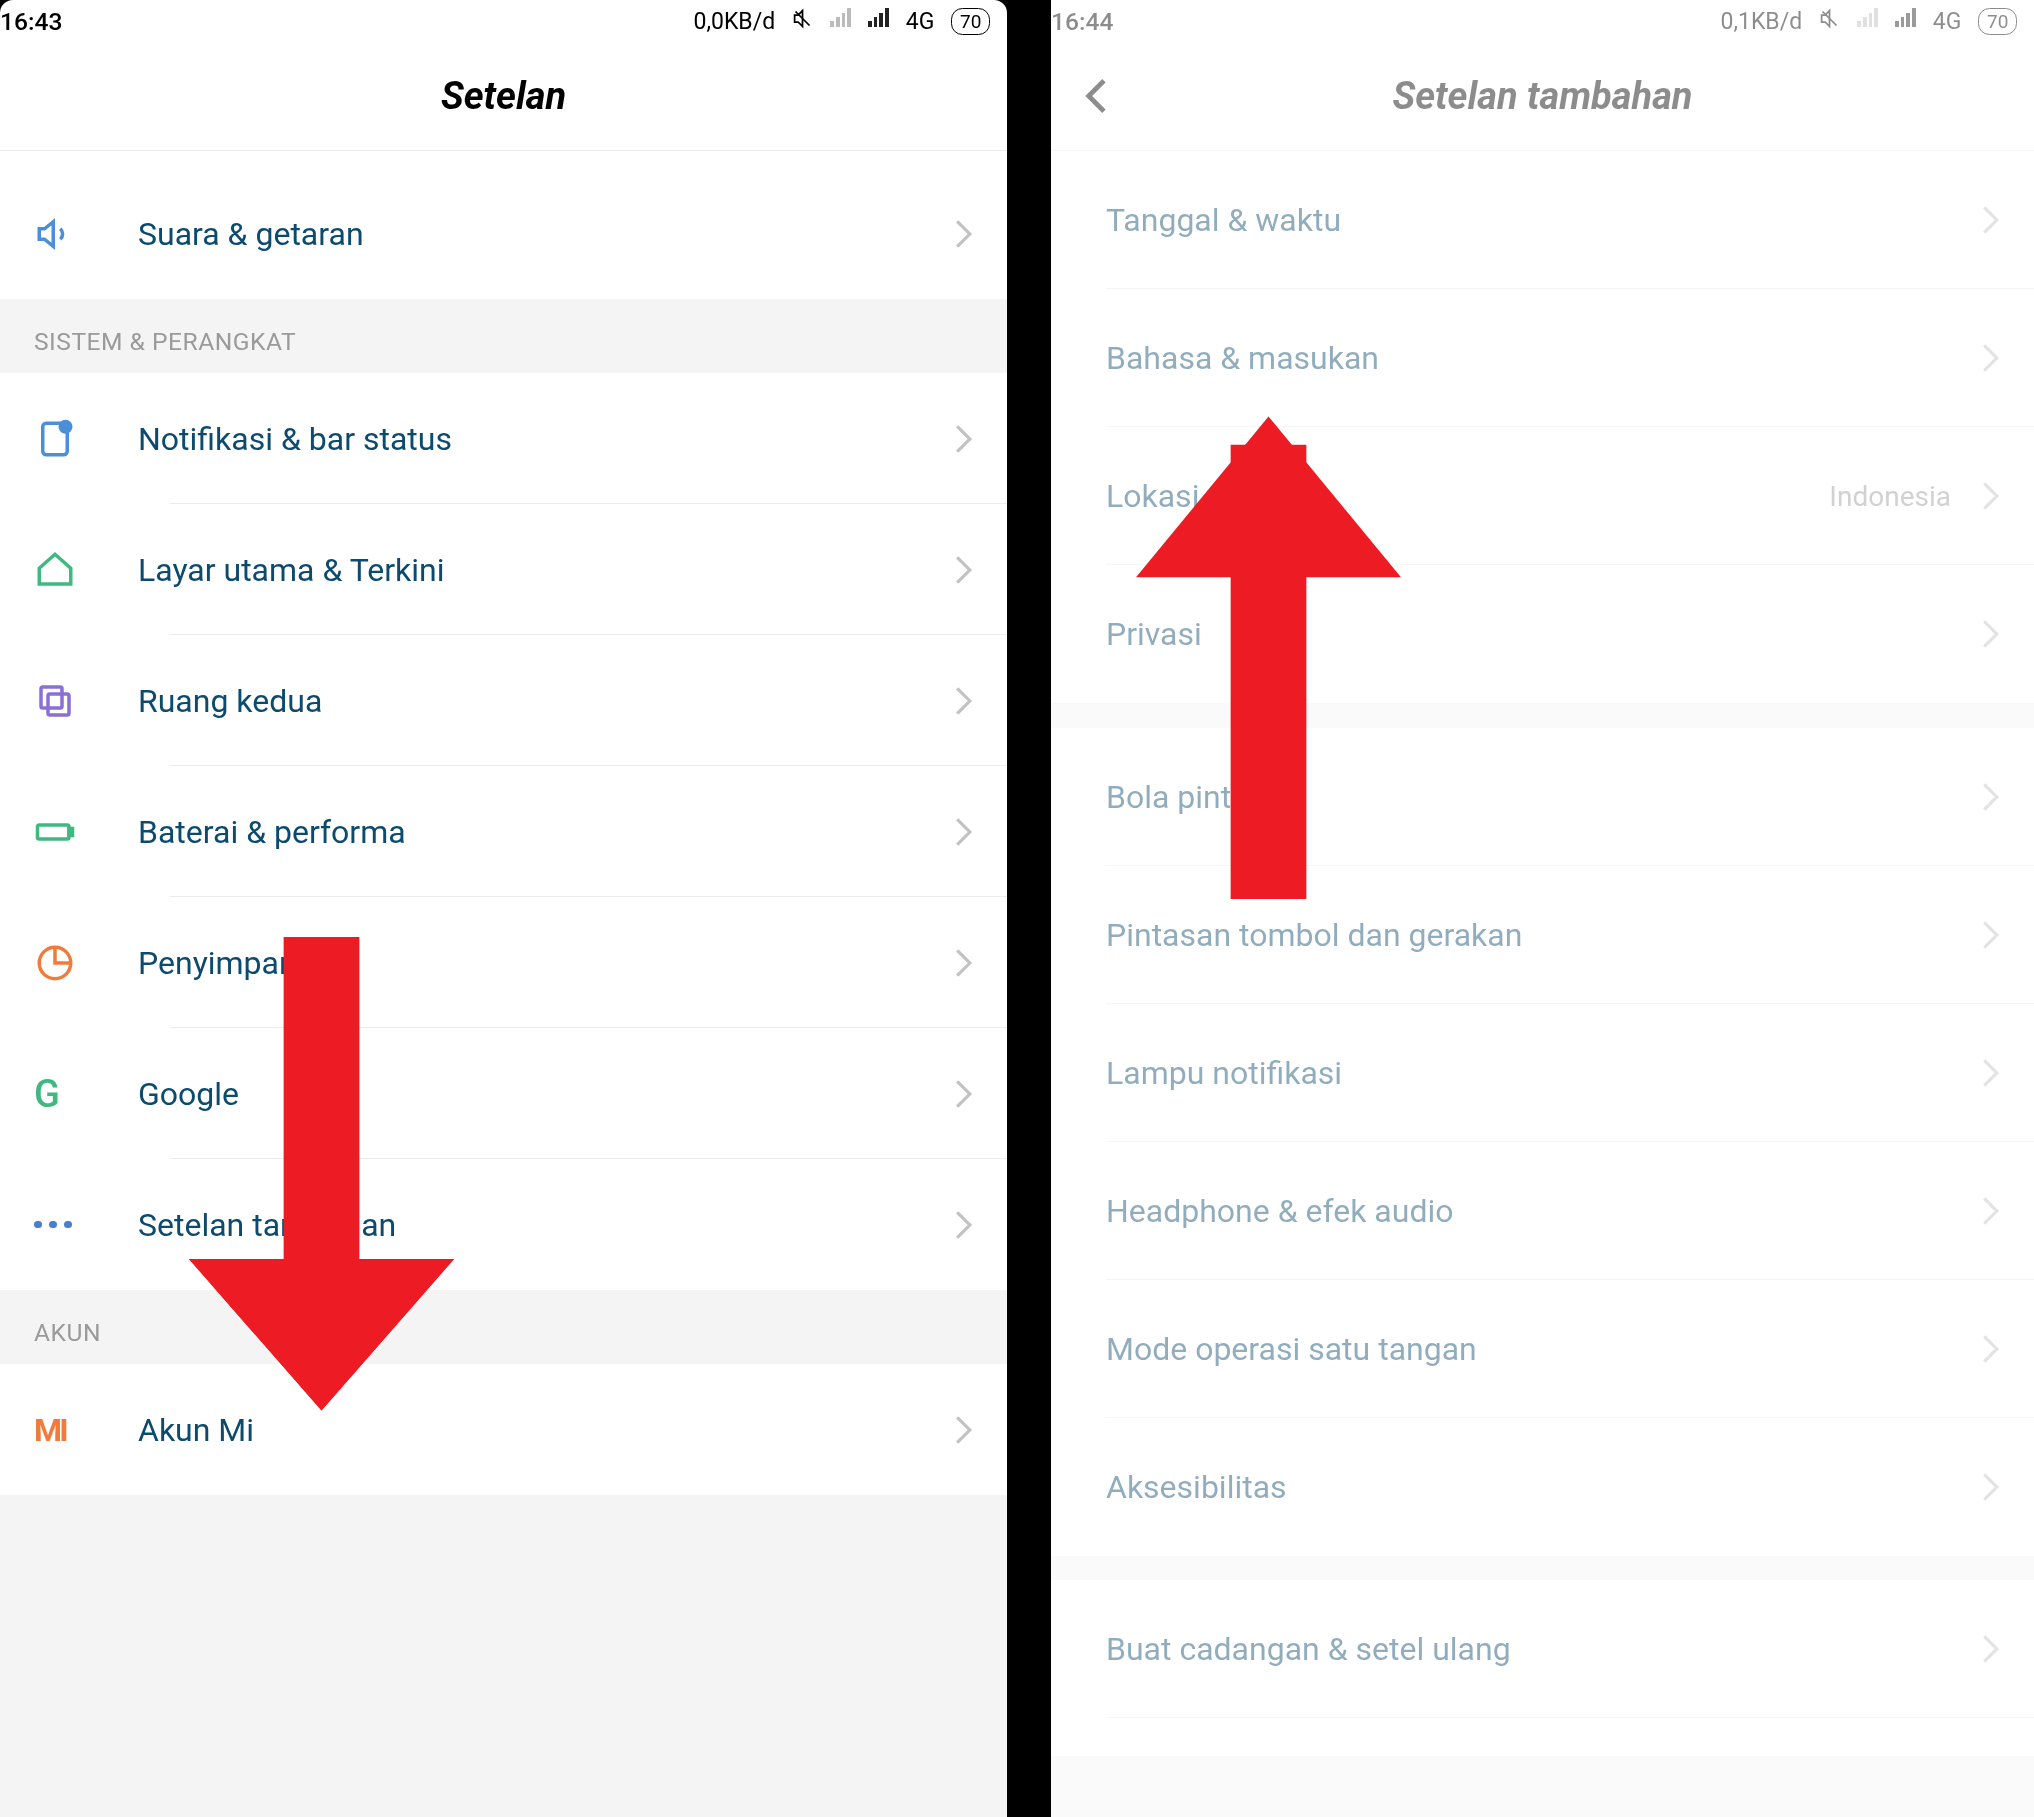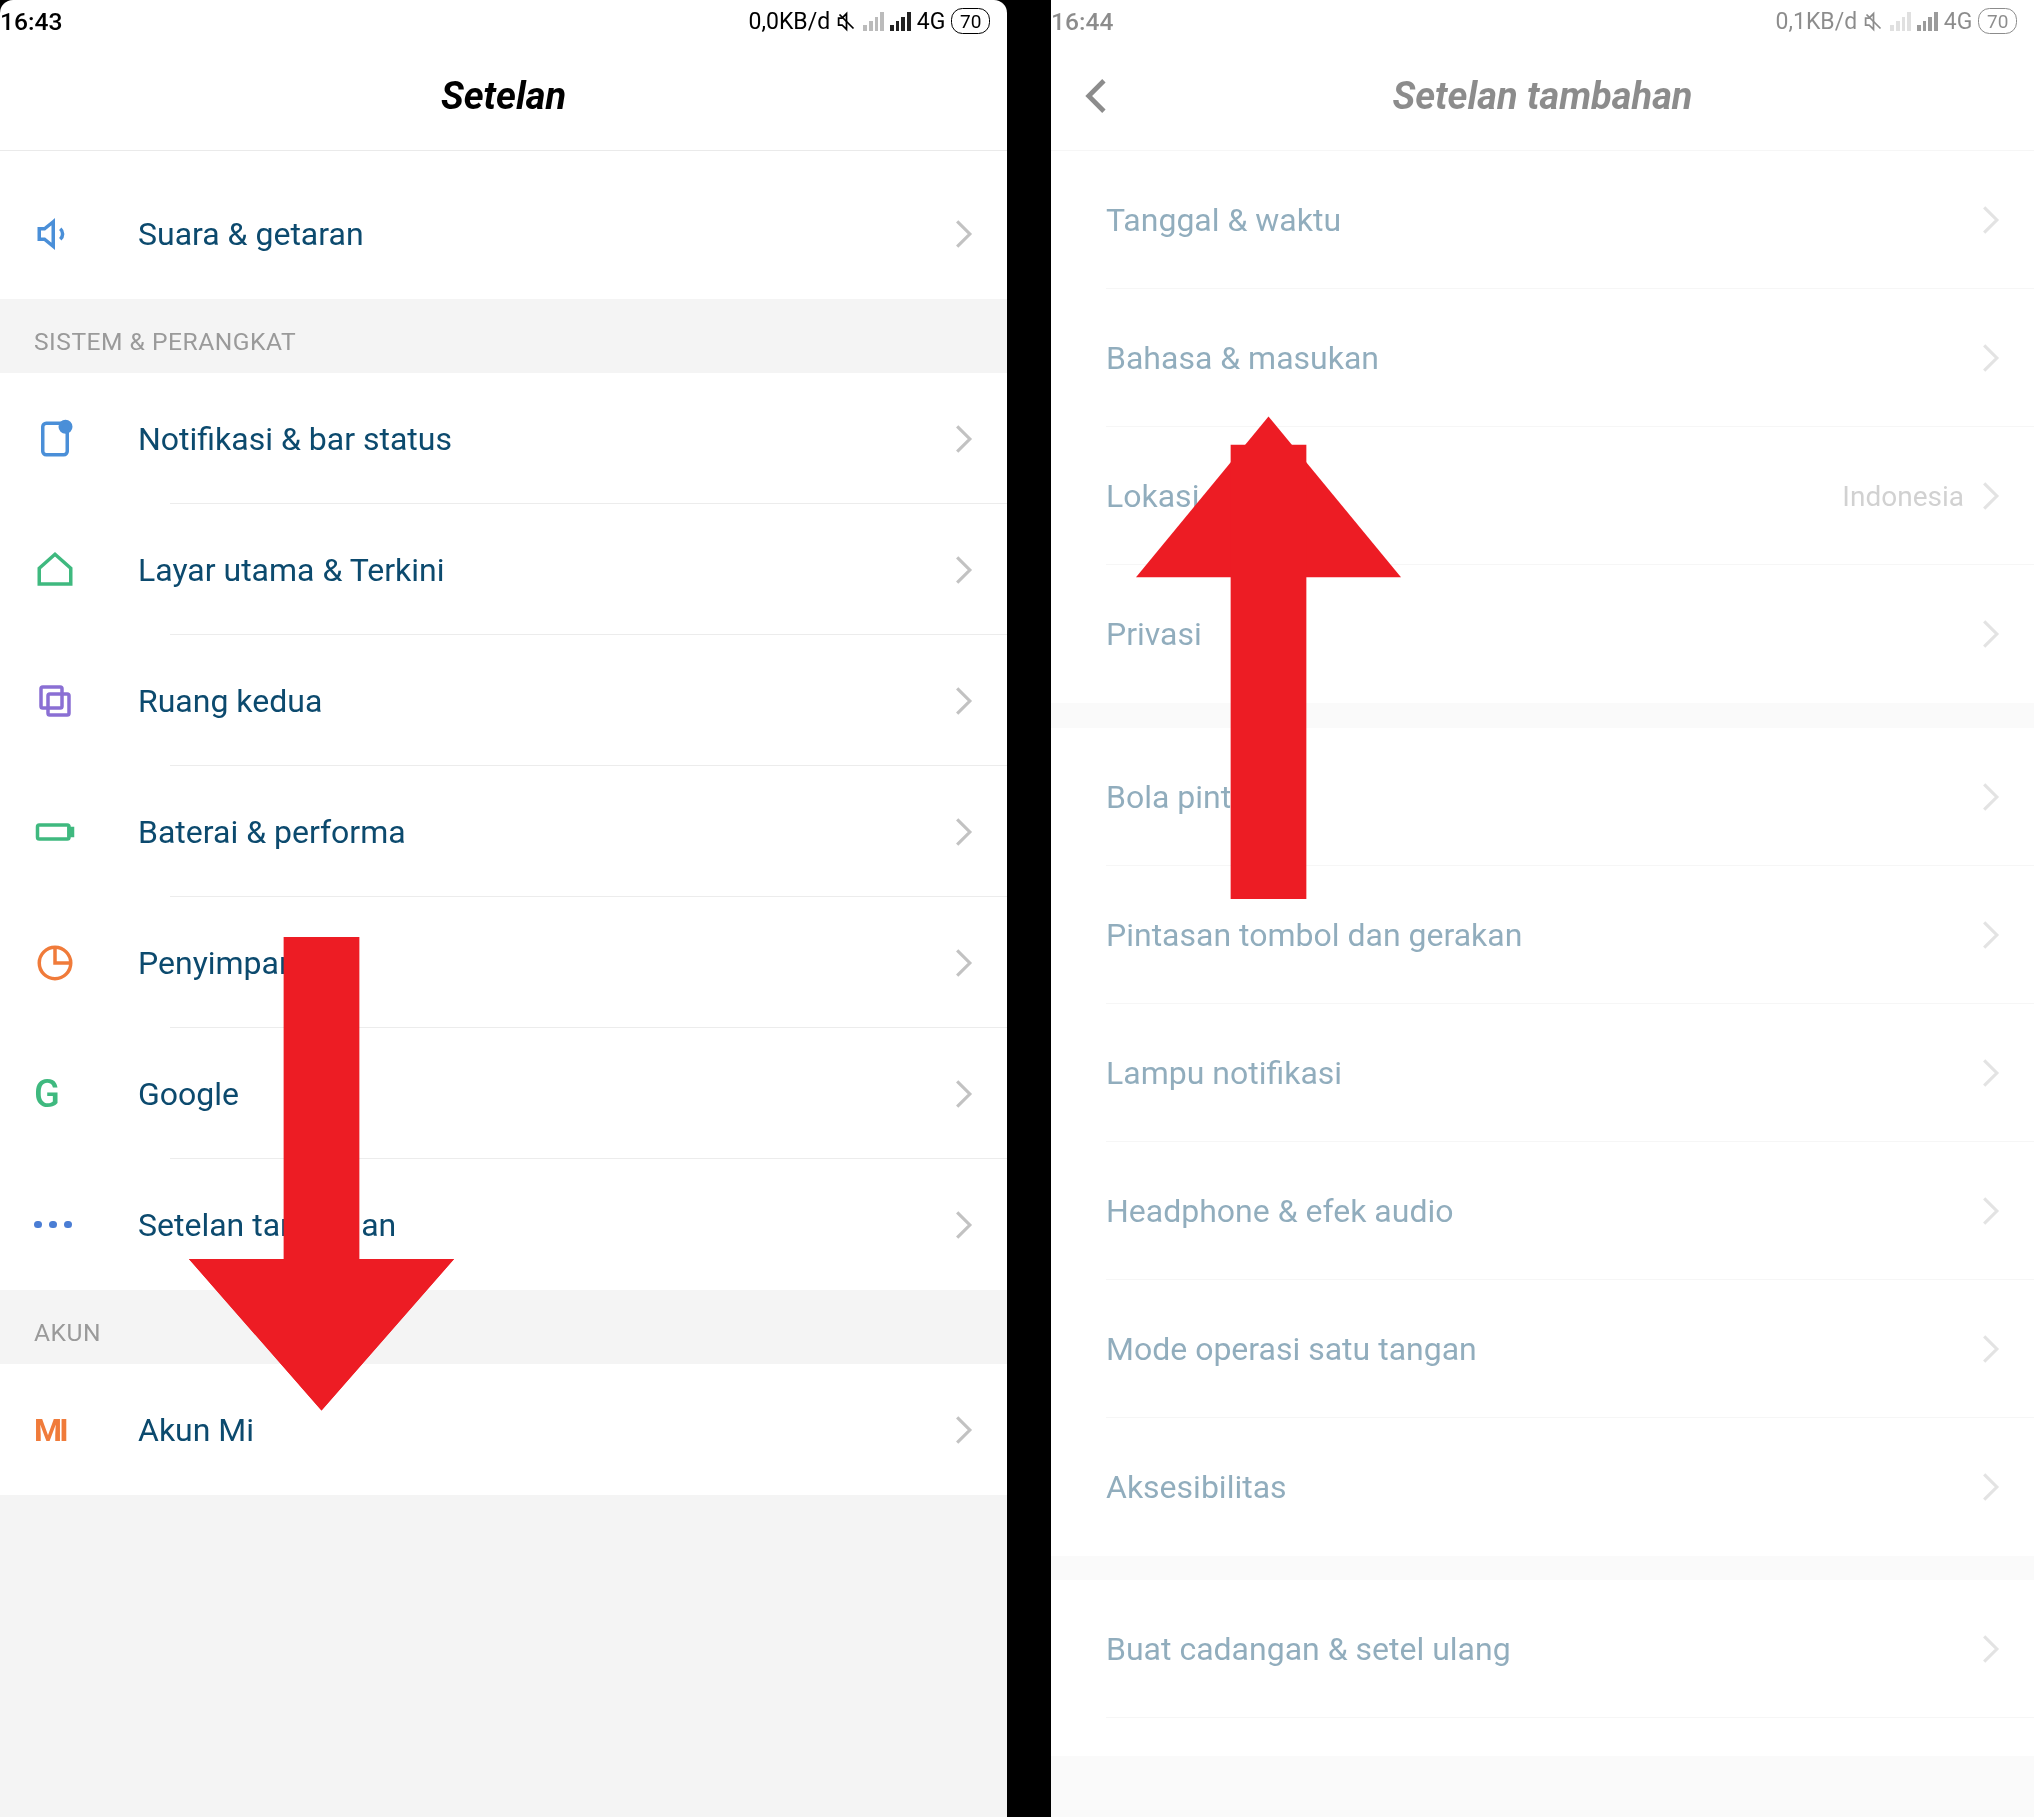--- a/index.html
+++ b/index.html
@@ -32,21 +32,21 @@
   .status-bar {
     height: 42px;
     display: flex;
     align-items: center;
     justify-content: space-between;
     padding: 0 17px 0 0;
     font-size: 24.6px;
     color: #000;
   }
   .status-left { font-weight: 500; }
-  .status-right { display: flex; align-items: center; gap: 6px; font-size: 23px; }
+  .status-right { display: flex; gap: 17px; font-size: 23px; }
   .signal-bars { display: inline-flex; align-items: flex-end; gap: 1.9px; height: 19px;}
   .signal-bars span { width: 3.8px; background: #222; display: block; }
   .signal-bars.weak span { background: #bbb; }
   .signal-bars .b1 { height: 5.7px; } .signal-bars .b2 { height: 9.5px; }
   .signal-bars .b3 { height: 14px; } .signal-bars .b4 { height: 19px; }
   .batt {
     display:inline-flex; align-items:center; border:1.9px solid #000;
     border-radius:11.4px; padding:0.9px 7.6px; font-size:19px; font-weight:400;
   }
   .mute-icon { width:21px; height:21px; }
@@ -93,21 +93,21 @@
   }
   .row .value {
     font-size: 28px; color: #9a9a9a; margin-right: 17px;
   }
   .row .chevron { width: 19px; height: 32px; }
   .row .chevron svg { width: 19px; height: 32px; display:block; }
   .row-sep {
     position:absolute; left: 170px; right:0; bottom:0; height:0.9px; background:#ececec;
   }
   .row-sep.full { left: 34px; }
-  .screen-right .row { min-height: 138px; padding-left: 55px; }
+  .screen-right .row { min-height: 138px; padding-left: 55px; gap: 13px; }
   .screen-right .row-sep.full { left: 55px; }
   .partial-row {
     display:flex; align-items:center; padding: 0 34px;
     height: 24.6px; overflow:hidden; background:#fff;
   }
   .partial-row .icon-slot { width: 104px; }
 
   .arrow-annot {
     position: absolute;
     z-index: 20;

